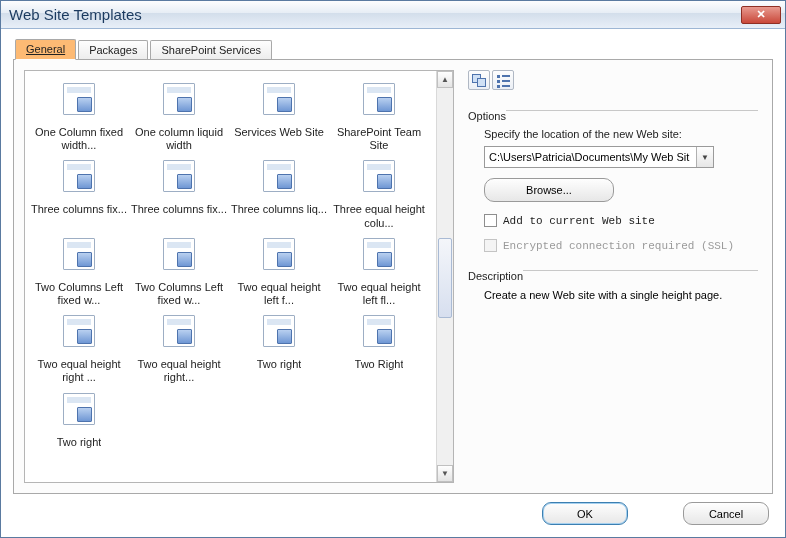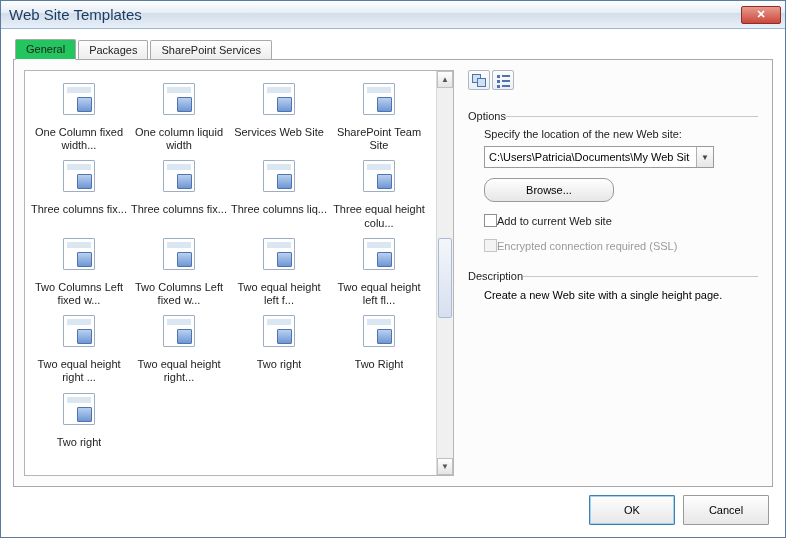--- a/index.html
+++ b/index.html
@@ -52,24 +52,25 @@
     background: linear-gradient(#fefefe,#ececec);
     margin-right: 2px;
     border-radius: 2px 2px 0 0;
     position: relative;
     top: 1px;
     cursor: pointer;
     font-size: 11px;
     color: #222;
   }
   .tab.active {
-    background: #22c55e;
+    background: #fdba74;
     top: 1px;
     z-index: 2;
     border-bottom: 1px solid #fcfcfc;
+    text-decoration: underline;
   }
   .tabbody {
     border: 1px solid #a9a9a9;
     flex: 1;
     background: #fcfcfc;
     padding: 10px;
     display: flex;
     gap: 10px;
     position: relative;
   }
@@ -168,21 +169,21 @@
     display:flex;align-items:center;justify-content:center;
     cursor:pointer;
     position:relative;
   }
   .vm-icon-large::before { content:""; width:7px;height:7px;border:1px solid #4e73ad;background:#cfe0f5;position:absolute;top:3px;left:3px; }
   .vm-icon-large::after { content:""; width:7px;height:7px;border:1px solid #4e73ad;background:#cfe0f5;position:absolute;bottom:2px;right:3px; }
   .vm-icon-list::before { content:"";position:absolute;left:4px;top:4px;width:3px;height:3px;background:#4e73ad;box-shadow:0 5px 0 #4e73ad,0 10px 0 #4e73ad; }
   .vm-icon-list::after { content:"";position:absolute;left:9px;top:4px;width:8px;height:2px;background:#4e73ad;box-shadow:0 5px 0 #4e73ad,0 10px 0 #4e73ad; }
   .section { margin-top: 18px; }
   .section-header {
-    display:flex; align-items:center; 
+    display:flex; 
     color:#222;
   }
   .section-header .line { flex:1; height:1px; background:#c8c8c8; }
   .section-body { padding: 6px 0 0 16px; color:#222; }
   .loc-label { margin-bottom:6px; }
   .combo {
     display:flex; width: 230px; height:22px;
     border:1px solid #9a9a9a;
   }
   .combo input {
@@ -198,38 +199,39 @@
   }
   .browse-btn {
     margin-top:10px;
     width:130px; height:24px;
     background:linear-gradient(#fefefe,#e7e7e7);
     border:1px solid #9a9a9a;
     border-radius:10px;
     cursor:pointer;
     font-family:inherit; font-size:11px;
   }
-  .check-row { display:flex; align-items:center; margin-top:12px; }
+  .check-row { display:flex; align-items:center; gap:6px; margin-top:12px;font-family:Liberation Mono, monospace; }
   .check-row.disabled { color:#9a9a9a; }
   .checkbox {
     width:13px;height:13px;border:1px solid #8e8e8e;background:#fff;
   }
   .check-row.disabled .checkbox { border-color:#c4c4c4; background:#f4f4f4; }
   .desc-text { padding:6px 0 0 16px; line-height:1.35; max-width:280px; }
   .footer {
     display:flex; justify-content:flex-end; gap:8px;
     padding: 8px 4px 0 0;
   }
   .dlg-btn {
-    width:86px; height:30px;
+    width:86px; height:23px;
     background:linear-gradient(#fefefe,#e7e7e7);
     border:1px solid #9a9a9a;
-    border-radius:1px;
+    border-radius:9px;
     font-family:inherit;font-size:11px;
     cursor:pointer;
+    margin-left:47px;
   }
   .dlg-btn.primary {
     border:1px solid #3c7fb1;
     box-shadow: inset 0 0 0 1px #a5d0ef;
   }
 </style>
 </head>
 <body>
 
 <div class="titlebar">

